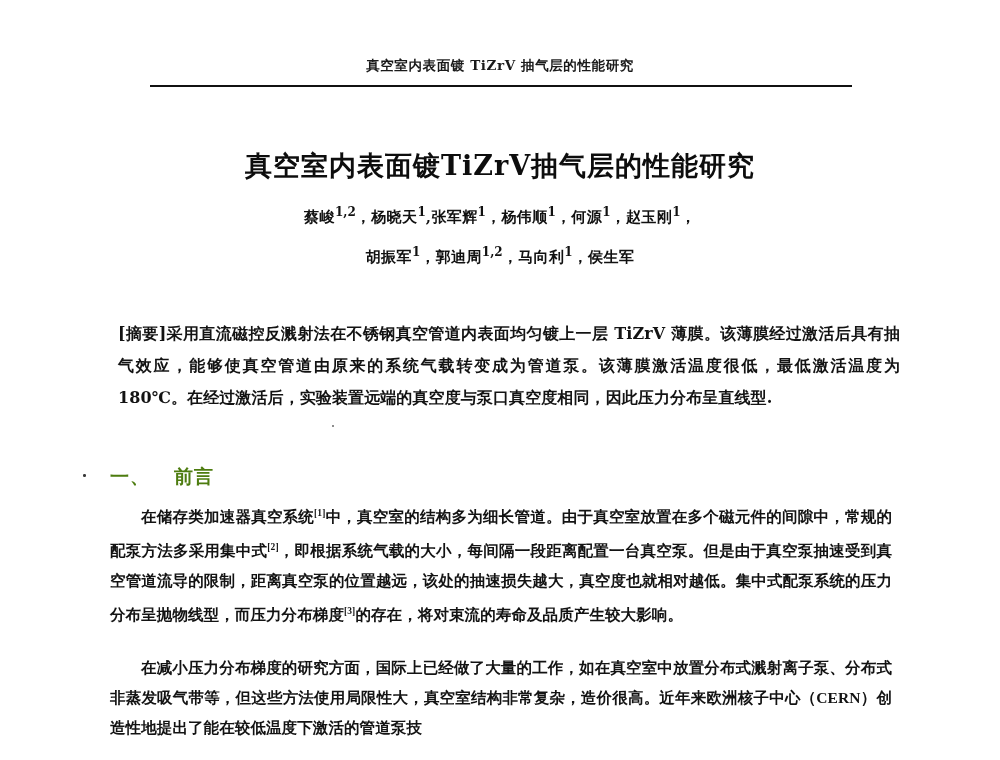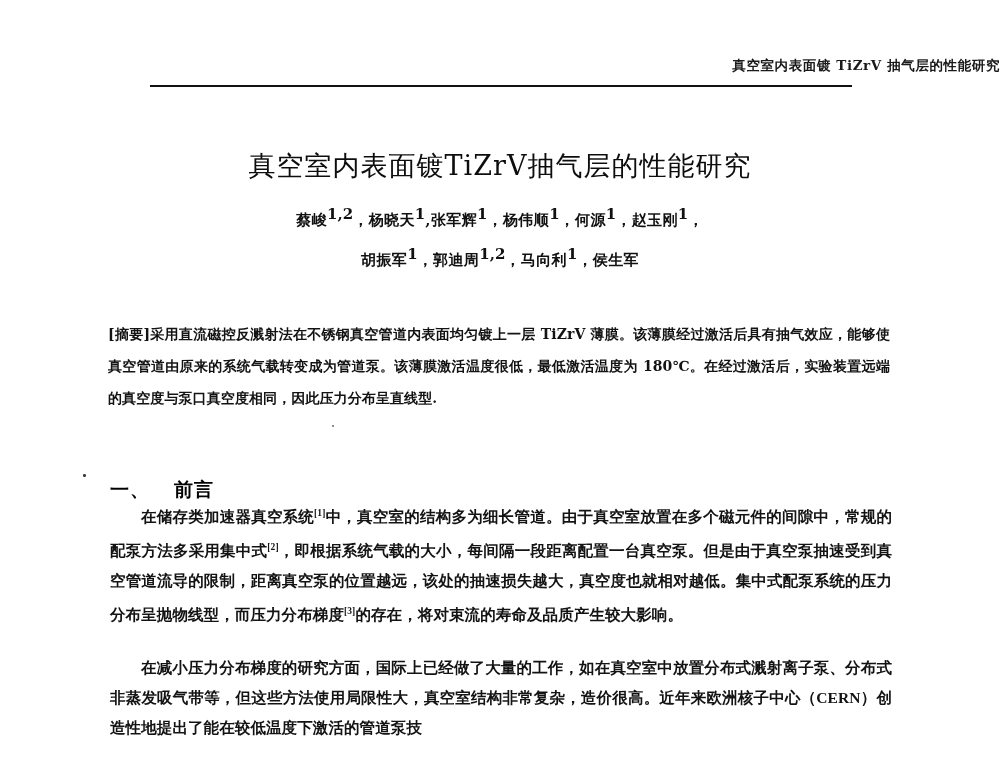--- a/index.html
+++ b/index.html
@@ -22,21 +22,21 @@
     height: 760px;
     background: #ffffff;
   }
 
   
   .running-header {
     position: absolute;
     left: 0;
     top: 55px;
     width: 1000px;
-    text-align: right;
+    text-align: center;
   }
   .running-header-text {
     display: inline-block;
     font-family: "DejaVu Serif", "Liberation Serif", serif;
     font-weight: 700;
     font-size: 13.5px;
     letter-spacing: 0.6px;
     color: #1a1a1a;
   }
   .header-rule {
@@ -49,21 +49,21 @@
   }
 
   
   .title {
     position: absolute;
     left: 0;
     top: 148px;
     width: 1000px;
     text-align: center;
     font-family: "DejaVu Serif", "Liberation Serif", serif;
-    font-weight: 400;
+    font-weight: 700;
     font-size: 27px;
     letter-spacing: 1px;
     color: #0d0d0d;
   }
 
   .authors-line {
     position: absolute;
     left: 0;
     width: 1000px;
     text-align: center;
@@ -71,21 +71,21 @@
     font-weight: 700;
     font-size: 15px;
     letter-spacing: 0.4px;
     color: #111111;
   }
   .authors-line-1 { top: 205px; }
   .authors-line-2 { top: 245px; }
 
   .author { white-space: nowrap; }
   .author sup {
-    font-size: 15px;
+    font-size: 12px;
     vertical-align: super;
     font-weight: 700;
     letter-spacing: 0;
   }
 
   .affiliation {
     position: absolute;
     left: 0;
     top: 285px;
     width: 1000px;
@@ -93,44 +93,44 @@
     font-family: "DejaVu Serif", "Liberation Serif", serif;
     font-weight: 700;
     font-size: 14.5px;
     letter-spacing: 0.2px;
     color: #111111;
   }
 
   
   .abstract {
     position: absolute;
-    left: 108px;
+    left: 118px;
     top: 318px;
     width: 782px;
     font-family: "DejaVu Serif", "Liberation Serif", serif;
     font-weight: 700;
-    font-size: 14px;
+    font-size: 16px;
     line-height: 32px;
     text-align: justify;
     text-justify: inter-character;
     color: #131313;
     letter-spacing: 0.1px;
   }
   .abstract-label { font-weight: 700; }
 
   
   .section-heading {
     position: absolute;
     left: 110px;
-    top: 477px;
+    top: 464px;
     font-family: "DejaVu Serif", "Liberation Serif", serif;
     font-weight: 700;
     font-size: 19px;
     letter-spacing: 1px;
-    color: #000000;
+    color: #4d7c0f;
   }
   .section-heading .sec-num { margin-right: 24px; }
 
   
   .body-block {
     position: absolute;
     left: 110px;
     width: 782px;
     font-family: "DejaVu Serif", "Liberation Serif", serif;
     font-weight: 700;

